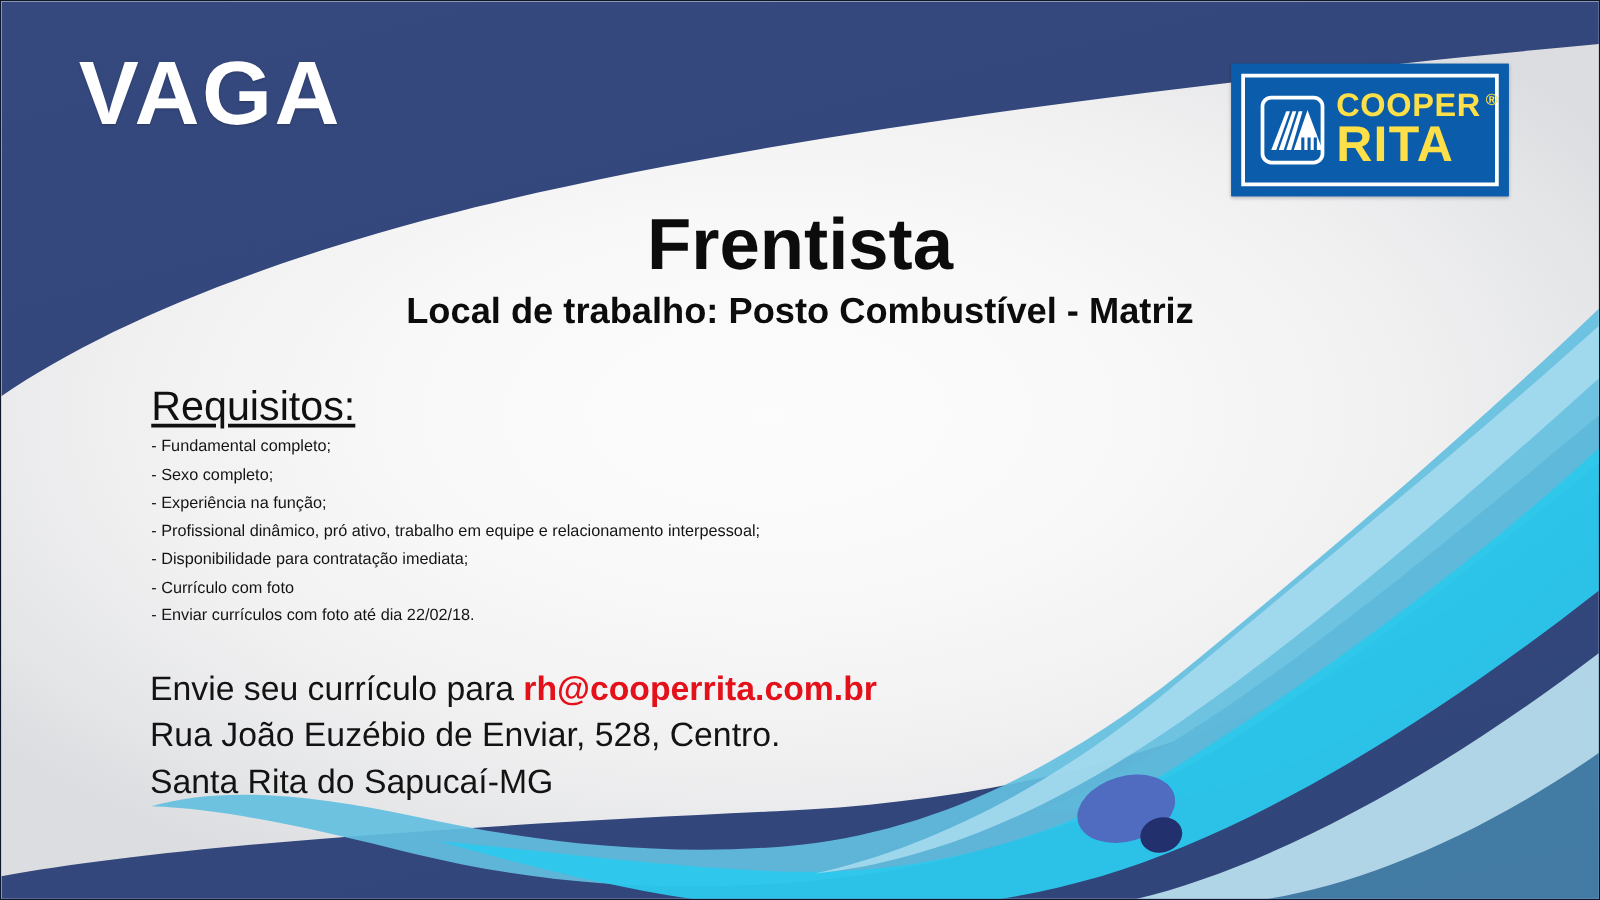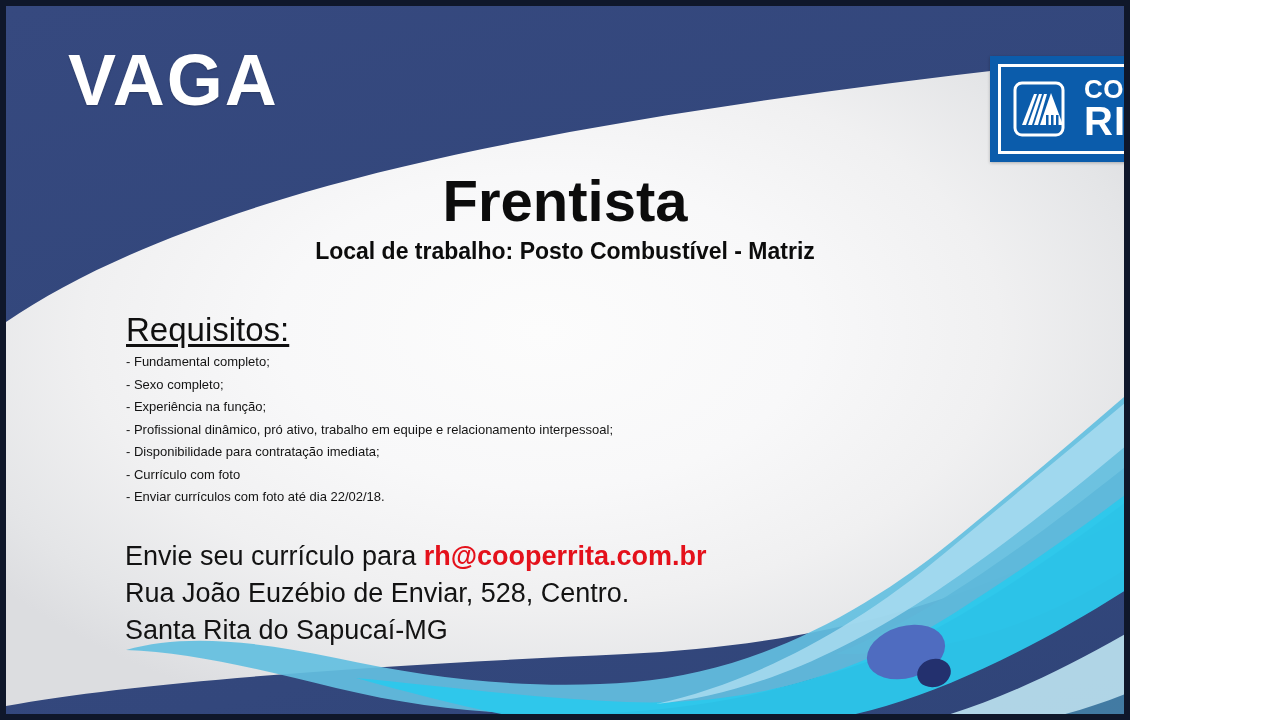--- a/index.html
+++ b/index.html
@@ -5,25 +5,25 @@
   html, body {
     margin: 0;
     padding: 0;
     background: #ffffff;
   }
   body {
     font-family: "Liberation Sans", sans-serif;
   }
   #poster {
     position: relative;
-    width: 1130px;
+    width: 1280px;
     height: 720px;
     overflow: hidden;
     box-sizing: border-box;
-    border: 6px solid #0f172a;
+    border: 1px solid #0f172a;
     background: #eceded;
   }
   
   .bg-sheen {
     position: absolute;
     inset: 0;
     background: radial-gradient(ellipse 62% 58% at 48% 46%,
                 #fcfcfc 0%, #f8f8f9 38%, #f0f0f1 66%, #e4e5e7 88%, #dcdde0 100%);
   }
   .svg-layer {
@@ -62,22 +62,22 @@
     position: absolute;
     inset: 5px;
     border: 3px solid #ffffff;
     box-sizing: border-box;
     display: flex;
     align-items: center;
     padding-left: 12px;
   }
   .logo-mark { width: 52px; height: 56px; flex: none; }
   .logo-words {
-    margin-left: 19px;
-    color: #ffffff;
+    margin-left: 9px;
+    color: #fde047;
     line-height: .92;
   }
   .logo-cooper {
     font-size: 26px;
     font-weight: bold;
     letter-spacing: .5px;
     display: flex;
     align-items: flex-start;
   }
   .logo-reg { font-size: 13px; margin-left: 4px; line-height: 1; }
@@ -97,21 +97,21 @@
     font-size: 58px;
     font-weight: bold;
     color: #0c0c0c;
     line-height: 1;
   }
   .job-subtitle {
     position: absolute;
     left: 0; right: 0;
     top: 233px;
     text-align: center;
-    font-size: 23px;
+    font-size: 29px;
     font-weight: bold;
     color: #0c0c0c;
     line-height: 1.1;
   }
 
   
   .req-head {
     position: absolute;
     left: 120px;
     top: 305px;

